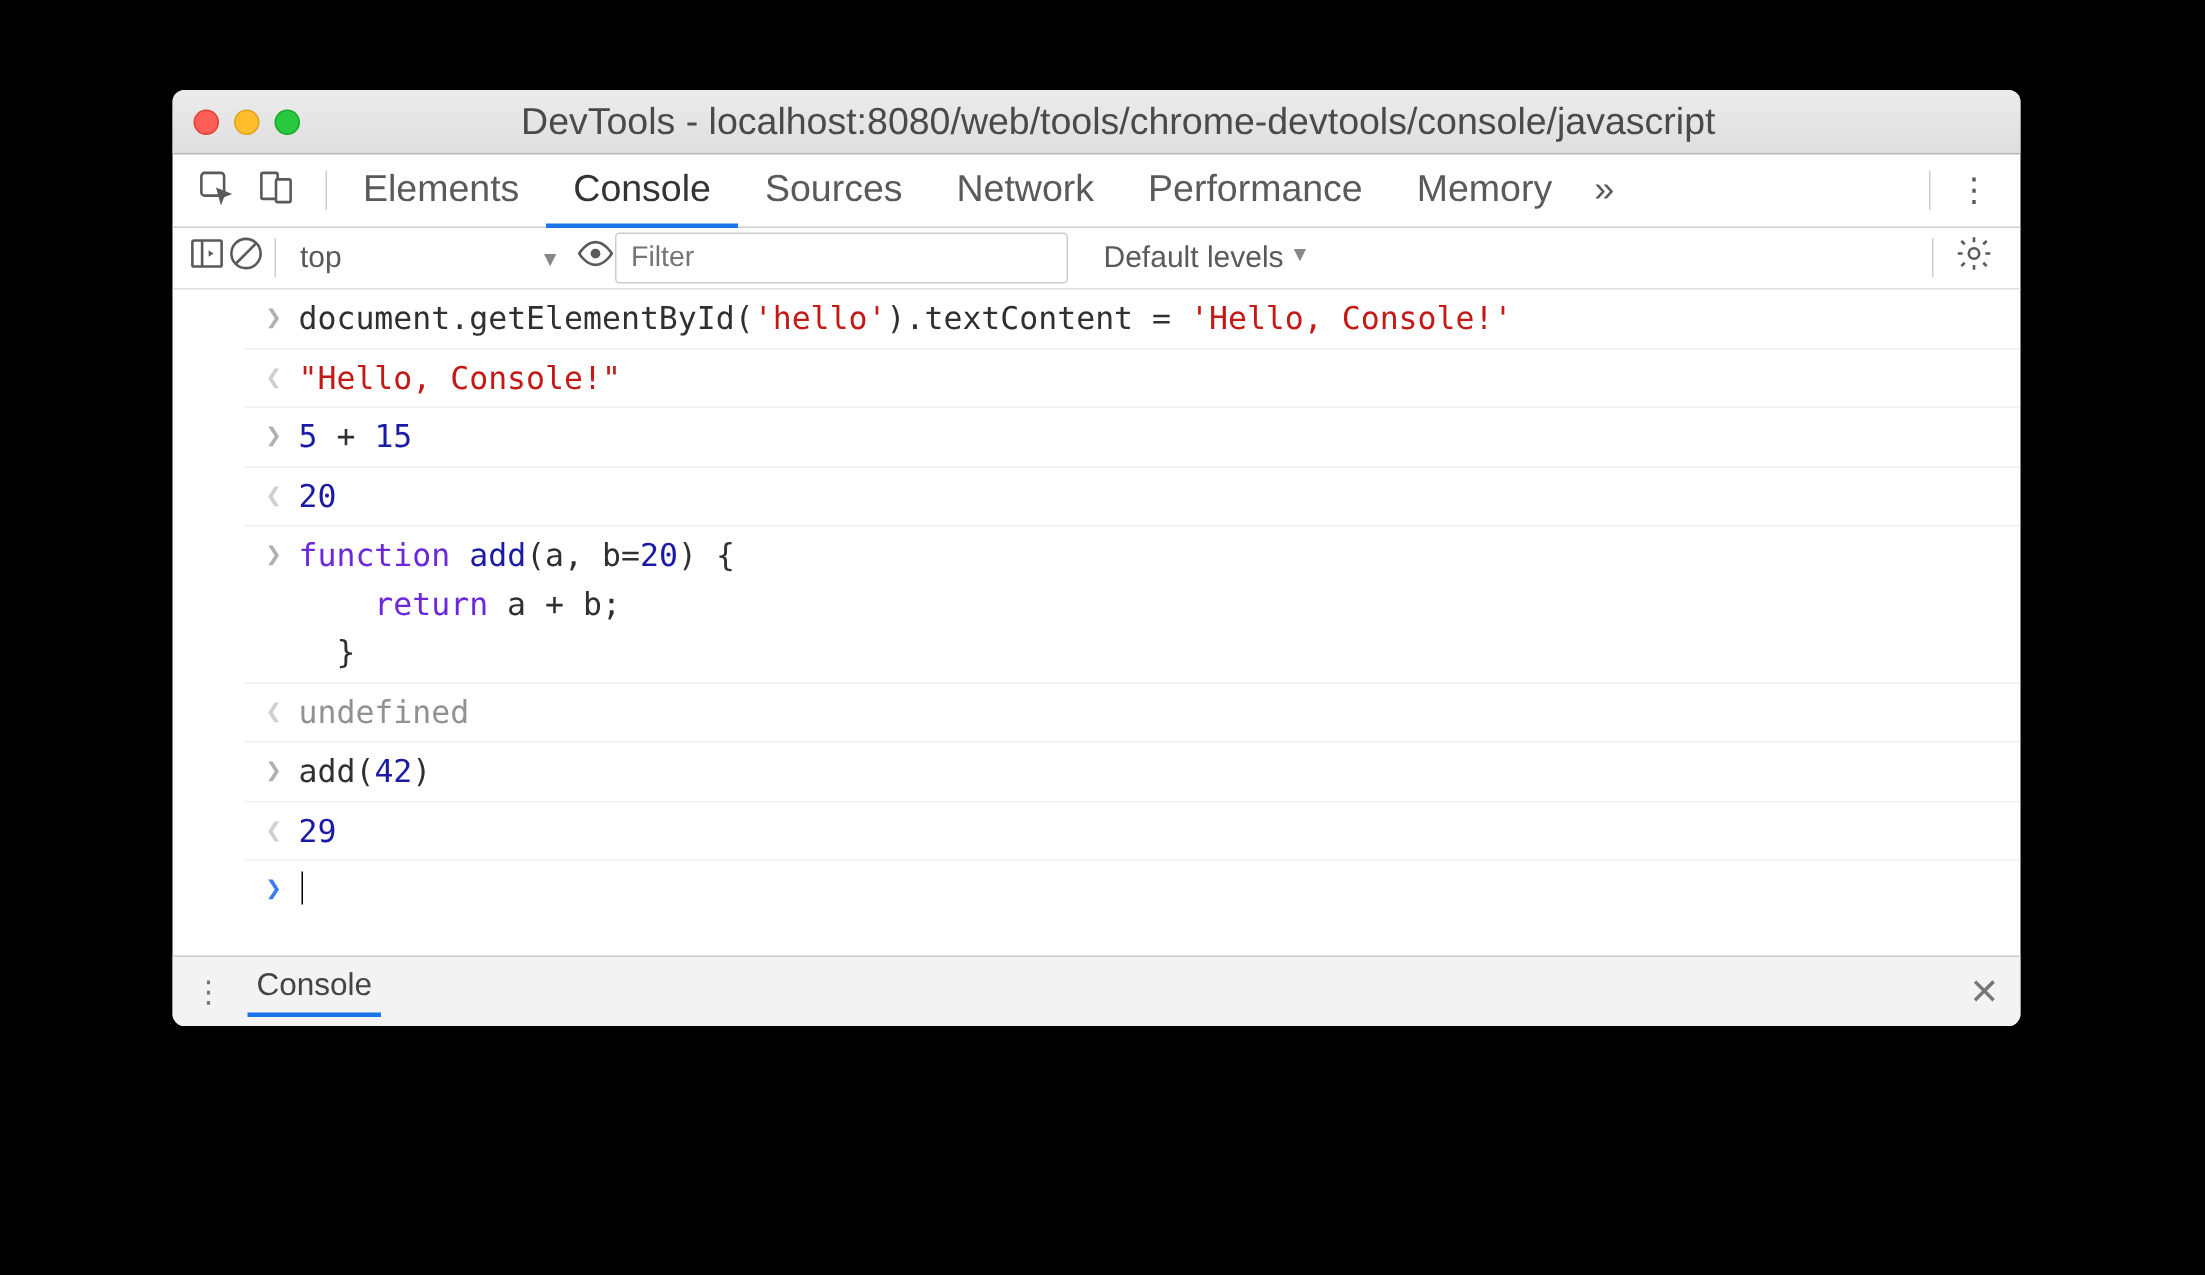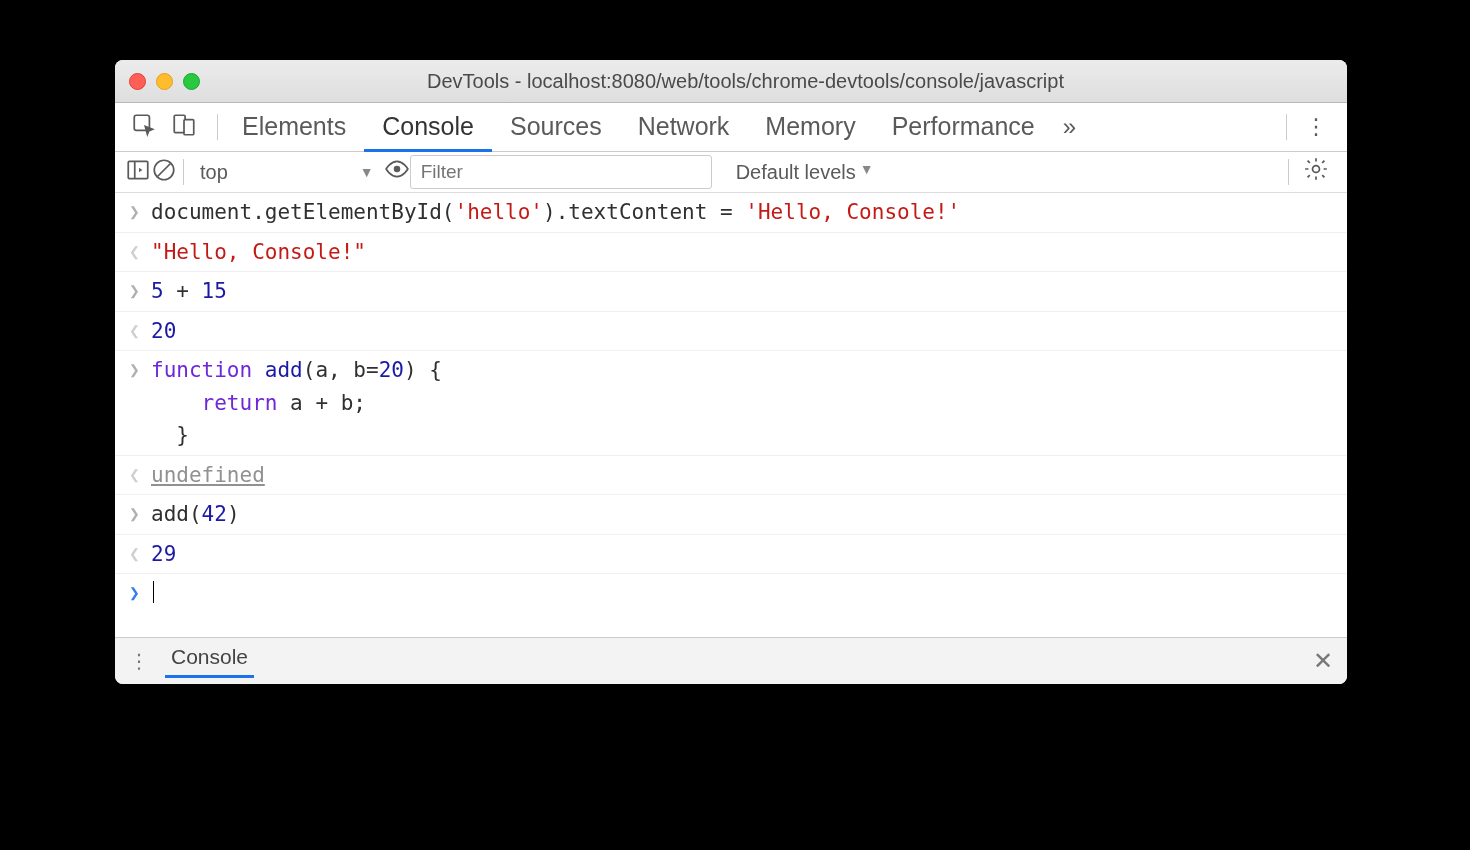--- a/index.html
+++ b/index.html
@@ -31,21 +31,21 @@
     display: flex;
     align-items: center;
     padding: 0 14px;
     flex: 0 0 auto;
   }
   .traffic { display:flex; gap:10px; margin-right:18px;}
   .dot { width:15px; height:15px; border-radius:50%; }
   .dot.red { background:#ff5f57; border:1px solid #e33e32;}
   .dot.yellow { background:#ffbd2e; border:1px solid #e1a116;}
   .dot.green { background:#28c840; border:1px solid #17a82c;}
-  .title { flex:1; text-align:center; color:#4a4a4a; font-size:20px; margin-left:-60px;}
+  .title { flex:1; text-align:center; color:#4a4a4a; font-size:25px; margin-left:-60px;}
   .tabs {
     height: 48px;
     border-bottom: 1px solid #ccc;
     display: flex;
     align-items: center;
     padding: 0 10px;
     gap: 0;
     flex: 0 0 auto;
   }
   .tabs .left-icons { display:flex; align-items:center; gap:14px; padding:0 14px 0 6px;}
@@ -74,34 +74,34 @@
   .toolbar .eye { color:#888; font-size:24px;}
   .filter-input {
     width:280px; height:28px; border:1px solid #ccc; border-radius:3px;
     font-size:19px; padding:2px 10px; color:#ef4444; background:#fff;
   }
   .levels { display:flex; gap:4px; color:#5a5a5a; font-size:20px; margin-left:24px;}
   .levels .tri{font-size:14px;color:#888;}
   .toolbar .spacer{flex:1;}
   .gear{font-size:22px;color:#5a5a5a;padding:0 8px;}
 
-  .console-body { flex:1; overflow:auto; font-family: Menlo, Consolas, monospace; font-size:21px; line-height:1.55;}
+  .console-body { flex:1; overflow:auto; font-family: Menlo, Consolas, monospace; font-size:21px; line-height:1.55;margin-left:48px;}
   .row { display:flex; align-items:flex-start; padding:3px 14px; border-bottom:1px solid #f0f0f0;}
   .row:last-of-type{border-bottom:none;}
   .gutter { width:22px; flex:0 0 auto; color:#bbb; font-size:18px; user-select:none; padding-top:2px;}
   .gutter.in::before{content:"\276F"; color:#b0b0b0;}
   .gutter.out::before{content:"\276E"; color:#cfcfcf;}
   .gutter.prompt::before{content:"\276F"; color:#367cf1; font-weight:600;}
   .code { white-space:pre; }
   .c-default{color:#303030;}
   .c-num{color:#1a1aa6;}
   .c-str{color:#c41a16;}
   .c-kw{color:#6d28d9;}
   .c-func{color:#1a1aa6;}
-  .c-undef{color:#919191;text-decoration:underline;}
+  .c-undef{color:#919191;}
   .c-op{color:#303030;}
   .caret{display:inline-block;width:1px;height:22px;background:#000;vertical-align:-3px;margin-left:2px;}
 
   .drawer {
     height:46px; border-top:1px solid #ccc; background:#f3f3f3;
     display:flex; align-items:center; padding:0 14px; flex:0 0 auto;
     font-size:21px; color:#444;
   }
   .drawer .kebab2{color:#777;font-size:20px;margin-right:18px;letter-spacing:-2px;}
   .drawer .tab2{padding:0 6px 6px; border-bottom:3px solid #1a73e8;}
@@ -138,22 +138,22 @@
             <rect x="12" y="7" width="9" height="14" rx="1" fill="#fff"></rect>
           </svg>
       </span>
     </div>
     <div class="sep"></div>
     <div id="tabs-host" style="display: flex;">
         <div class="tab">Elements</div>
         <div class="tab active">Console</div>
         <div class="tab">Sources</div>
         <div class="tab">Network</div>
+        <div class="tab">Performance</div>
         <div class="tab">Memory</div>
-        <div class="tab">Performance</div>
       </div>
     <span class="more-icon">»</span>
     <div class="spacer"></div>
     <div class="sep"></div>
     <span class="kebab">⋮</span>
   </div>
 
   <div class="toolbar">
     <span>
       <svg class="ico" viewBox="0 0 24 24">

